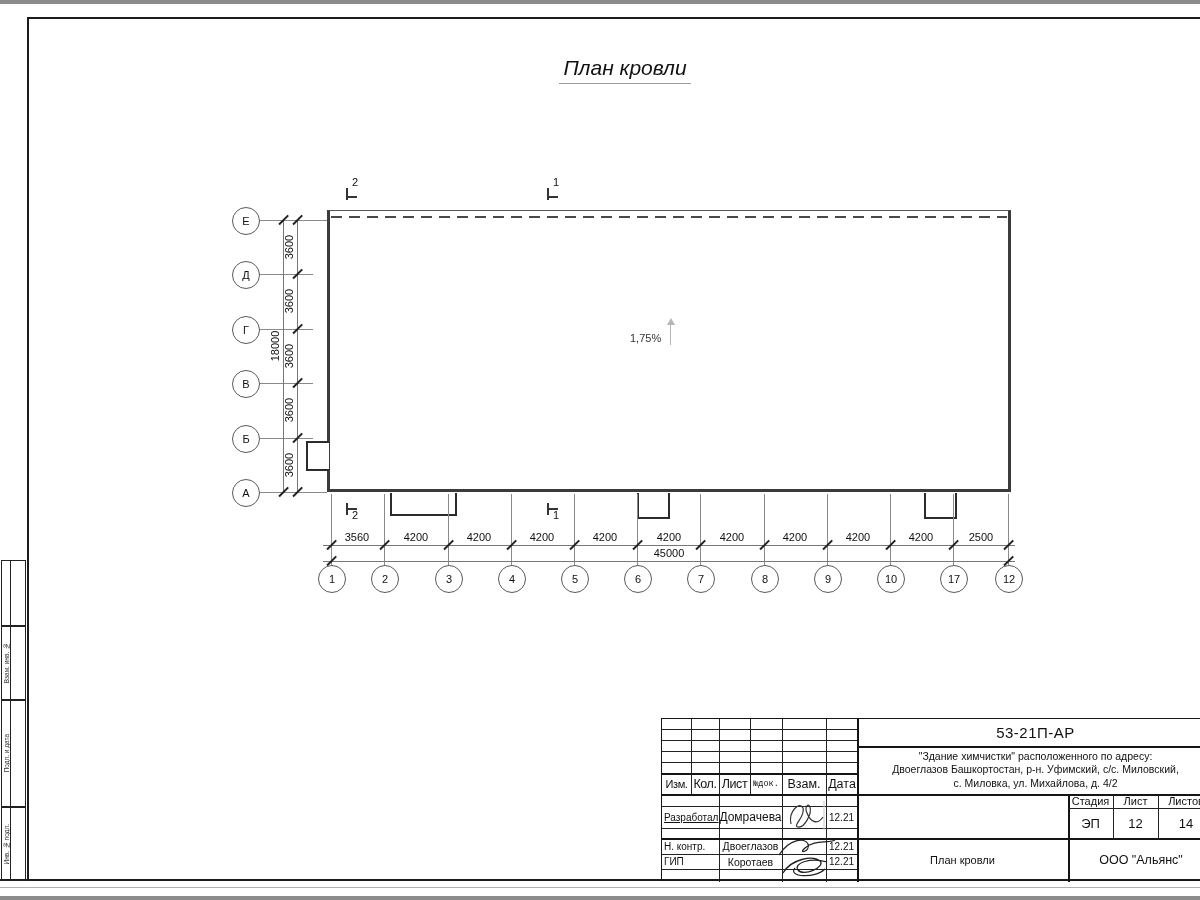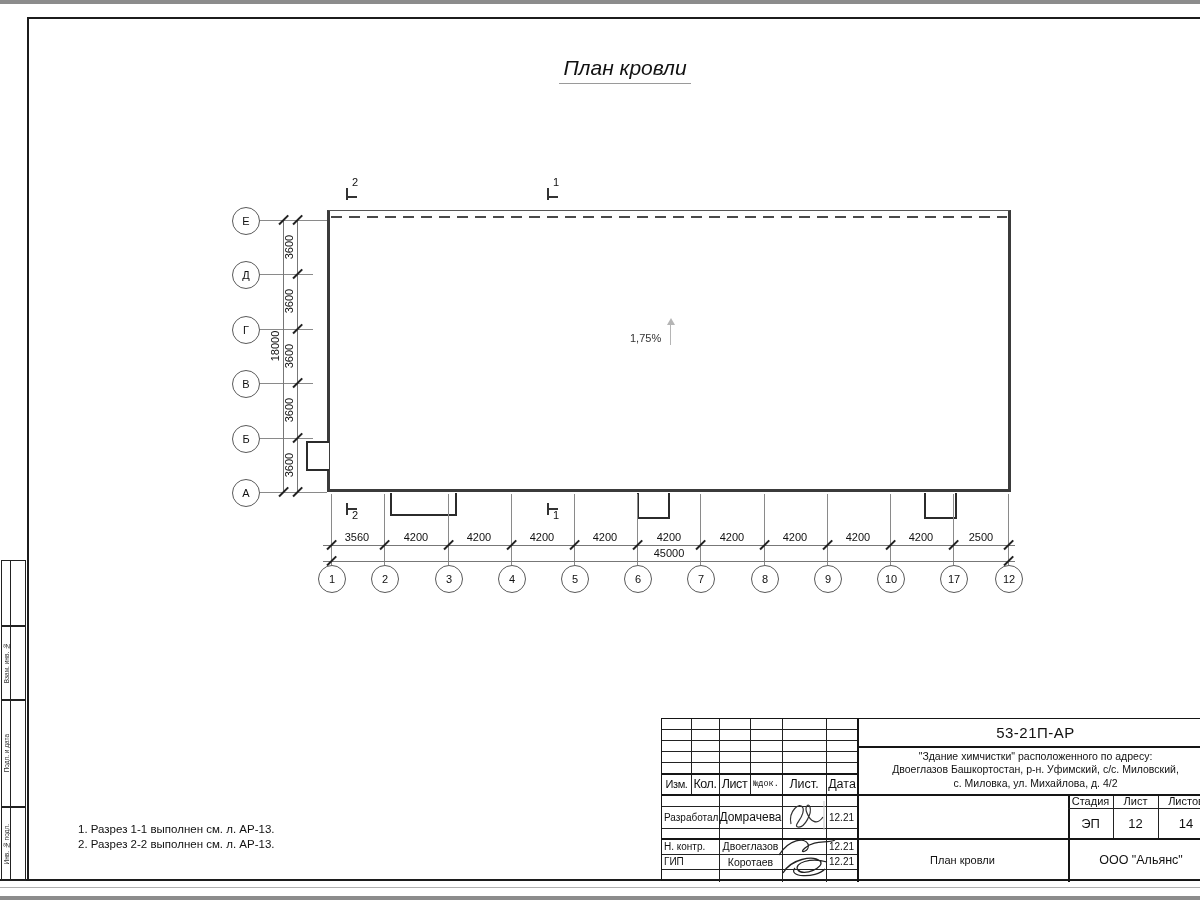--- a/index.html
+++ b/index.html
@@ -205,24 +205,20 @@
   <div class="axc" style="left:877px;top:565px;">
       <span>10</span>
     </div>
   <div class="axc" style="left:940px;top:565px;">
       <span>17</span>
     </div>
   <div class="axc" style="left:995px;top:565px;">
       <span>12</span>
     </div>
 
-  <div class="abs" style="left:78px;top:822px;font-size:11.5px;line-height:15px;">
-    <div>1. Разрез 1-1 выполнен см. л. АР-13.</div>
-    <div>2. Разрез 2-2 выполнен см. л. АР-13.</div>
-  </div>
 
   <div id="tb">
 
     <div class="lV" style="left:29px;top:0;height:75px;"></div>
     <div class="lV" style="left:57px;top:0;height:163px;"></div>
     <div class="lV" style="left:88px;top:0;height:75px;"></div>
     <div class="lV" style="left:120px;top:0;height:163px;"></div>
     <div class="lV" style="left:164px;top:0;height:163px;"></div>
     <div class="lV2" style="left:195px;top:0;height:163px;"></div>
     <div class="lV2" style="left:406px;top:75px;height:88px;"></div>
@@ -240,24 +236,24 @@
     <div class="lH2" style="left:0;top:119px;width:552px;"></div>
     <div class="lH" style="left:0;top:135px;width:195px;"></div>
     <div class="lH" style="left:0;top:150px;width:195px;"></div>
     <div class="lH2" style="left:195px;top:27px;width:357px;"></div>
     <div class="lH" style="left:406px;top:89px;width:146px;"></div>
 
     <div class="cell" style="left:0;top:54px;width:29px;height:21px;font-size:11px;letter-spacing:-0.4px;">Изм.</div>
     <div class="cell" style="left:29px;top:54px;width:28px;height:21px;font-size:12.5px;letter-spacing:-0.4px;">Кол.</div>
     <div class="cell" style="left:57px;top:54px;width:31px;height:21px;font-size:12.5px;letter-spacing:-0.4px;">Лист</div>
     <div class="cell" style="left:88px;top:54px;width:32px;height:21px;font-size:8.5px;font-family:Liberation Mono, monospace;">№док.</div>
-    <div class="cell" style="left:120px;top:54px;width:44px;height:21px;font-size:12.5px;">Лист.</div>
+    <div class="cell" style="left:120px;top:54px;width:44px;height:21px;font-size:12.5px;">Взам.</div>
     <div class="cell" style="left:164px;top:54px;width:32px;height:21px;font-size:12.5px;">Дата</div>
 
-    <div class="cell" style="left:2px;top:87px;width:55px;height:22px;font-size:10px;justify-content:flex-start;">Разработал</div>
+    <div class="cell" style="left:2px;top:87px;width:55px;height:22px;font-size:10px;justify-content:flex-start;text-decoration:underline;">Разработал</div>
     <div class="cell" style="left:57px;top:87px;width:63px;height:22px;font-size:12px;">Домрачева</div>
     <div class="cell" style="left:164px;top:87px;width:31px;height:22px;font-size:10px;">12.21</div>
     <div class="cell" style="left:2px;top:119px;width:55px;height:16px;font-size:10px;justify-content:flex-start;">Н. контр.</div>
     <div class="cell" style="left:57px;top:119px;width:63px;height:16px;font-size:10.5px;">Двоеглазов</div>
     <div class="cell" style="left:164px;top:119px;width:31px;height:16px;font-size:10px;">12.21</div>
     <div class="cell" style="left:2px;top:135px;width:55px;height:15px;font-size:10px;justify-content:flex-start;">ГИП</div>
     <div class="cell" style="left:57px;top:135px;width:63px;height:15px;font-size:10.5px;">Коротаев</div>
     <div class="cell" style="left:164px;top:135px;width:31px;height:15px;font-size:10px;">12.21</div>
 
     <svg style="position:absolute;left:122px;top:78px;" width="44" height="36" viewBox="0 0 44 36">

